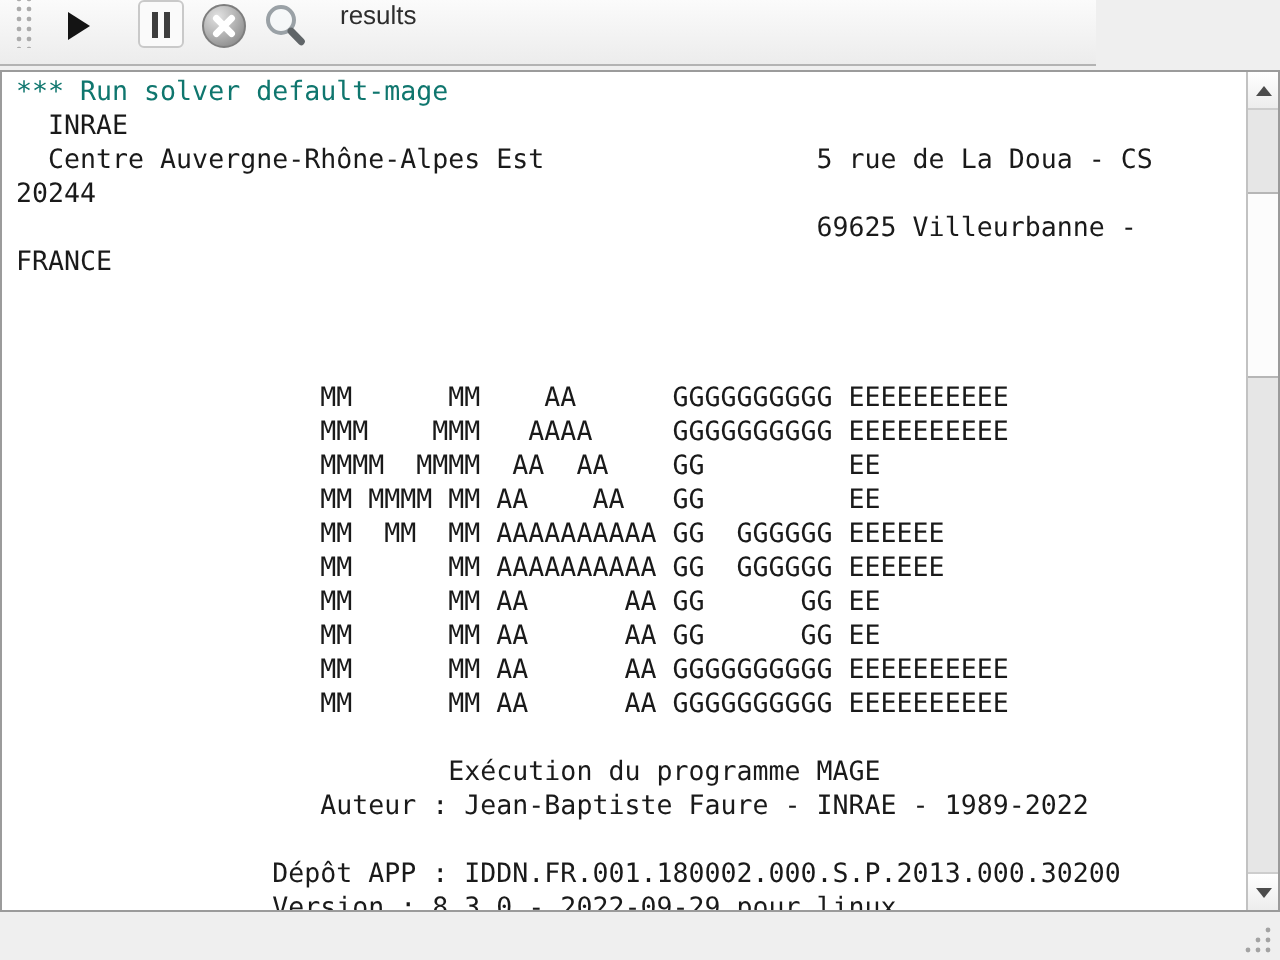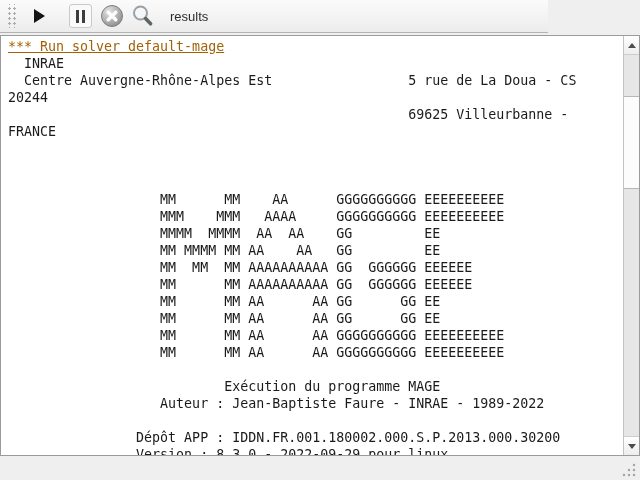--- a/index.html
+++ b/index.html
@@ -6,21 +6,21 @@
   body{
     width:640px;height:480px;position:relative;overflow:hidden;
     background:#efefef;
     font-family:"Liberation Sans", sans-serif;
   }
   
   .toolbar{
     position:absolute;left:0;top:0;width:548px;height:33px;
     background:linear-gradient(#fbfbfb,#ececec);
     border-bottom:1px solid #b3b3b3;
-    display:flex;align-items:center;box-sizing:border-box;
+    display:flex;align-items:flex-start;box-sizing:border-box;
   }
   .grip{
     width:11px;height:24px;margin-left:6px;
     background-image:radial-gradient(circle,#ababab 1px,rgba(0,0,0,0) 1.35px);
     background-size:5px 5px;background-position:1px 2px;
   }
   .tb-btn{
     display:flex;align-items:center;justify-content:center;
     width:26px;height:26px;background:transparent;border:0;padding:0;
   }
@@ -49,21 +49,21 @@
     overflow:hidden;
   }
   .log{
     position:absolute;left:0;top:0;right:16px;bottom:0;
     padding:2px 0 0 7px;margin:0;
     font-family:"DejaVu Sans Mono","Liberation Mono",monospace;
     font-size:13.3px;line-height:17px;
     color:#1a1a1a;white-space:pre;overflow:hidden;
   }
   .log-line{height:17px;}
-  .log-line.command{color:#a16207;text-decoration:underline;}
+  .log-line.command{color:#0f766e;}
   
   .vscroll{
     position:absolute;top:0;right:0;bottom:0;width:16px;
     background:#e6e6e6;border-left:1px solid #c2c2c2;box-sizing:border-box;
   }
   .sb-btn{
     position:absolute;left:0;right:0;height:18px;
     background:linear-gradient(#ffffff,#ededed);
     display:flex;align-items:center;justify-content:center;
   }

